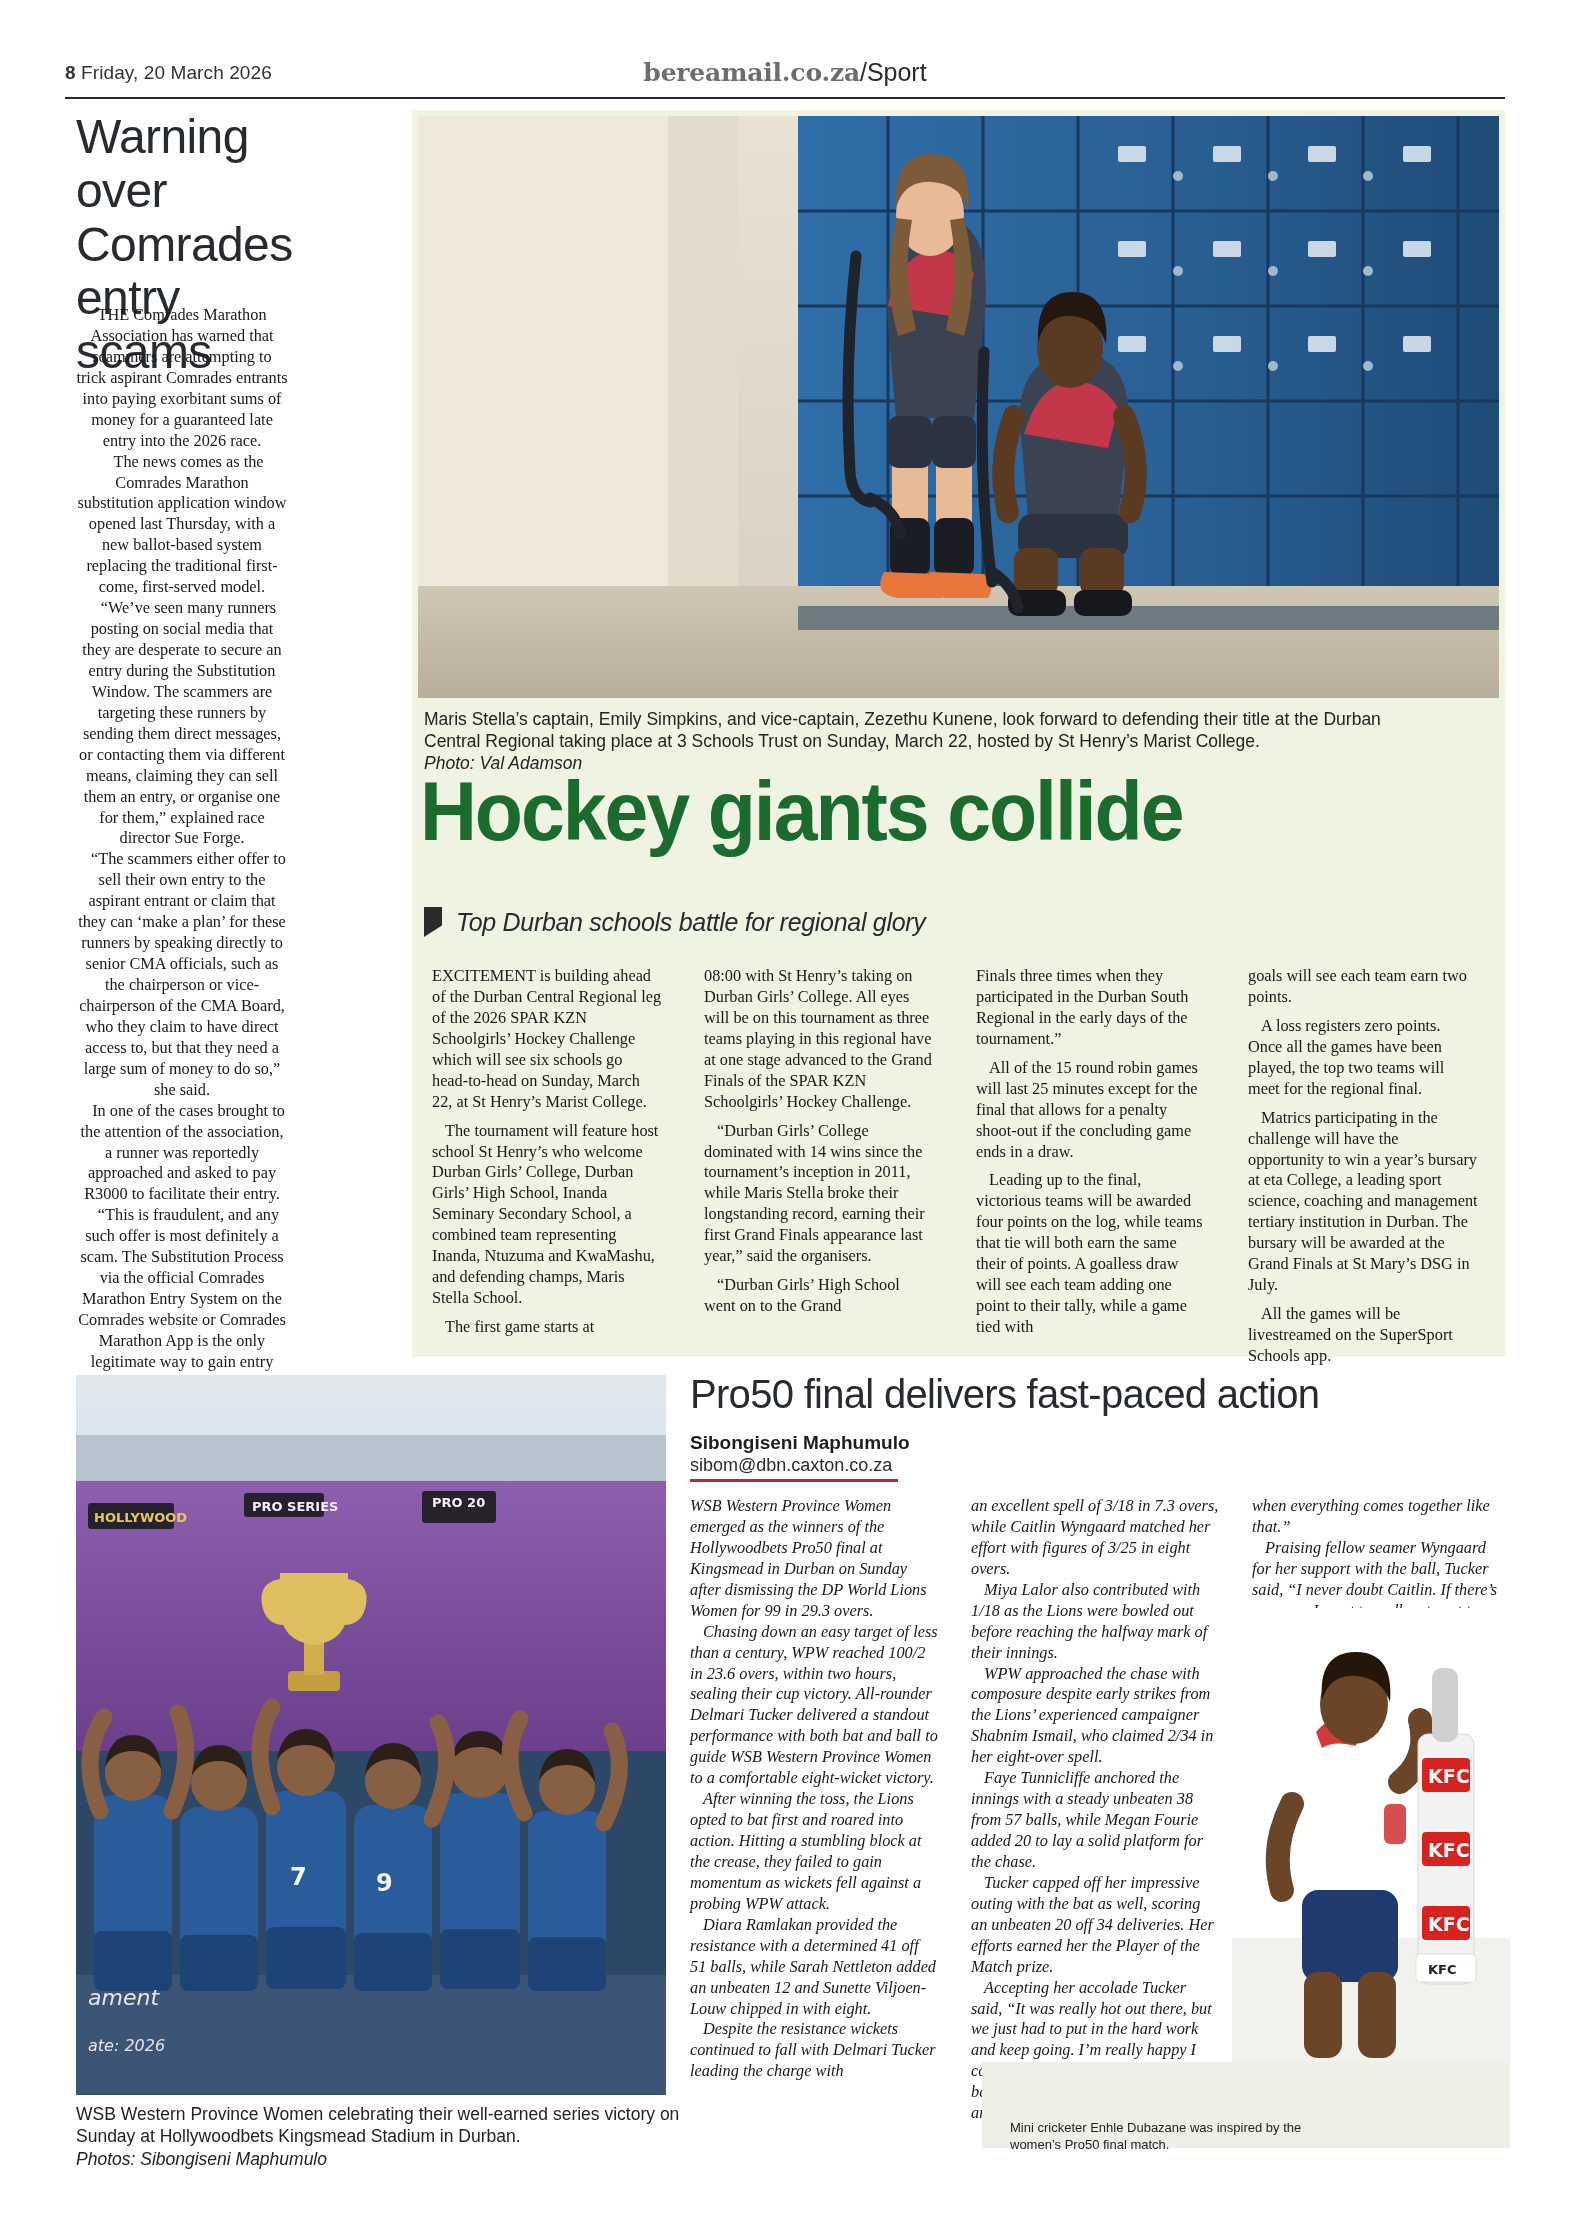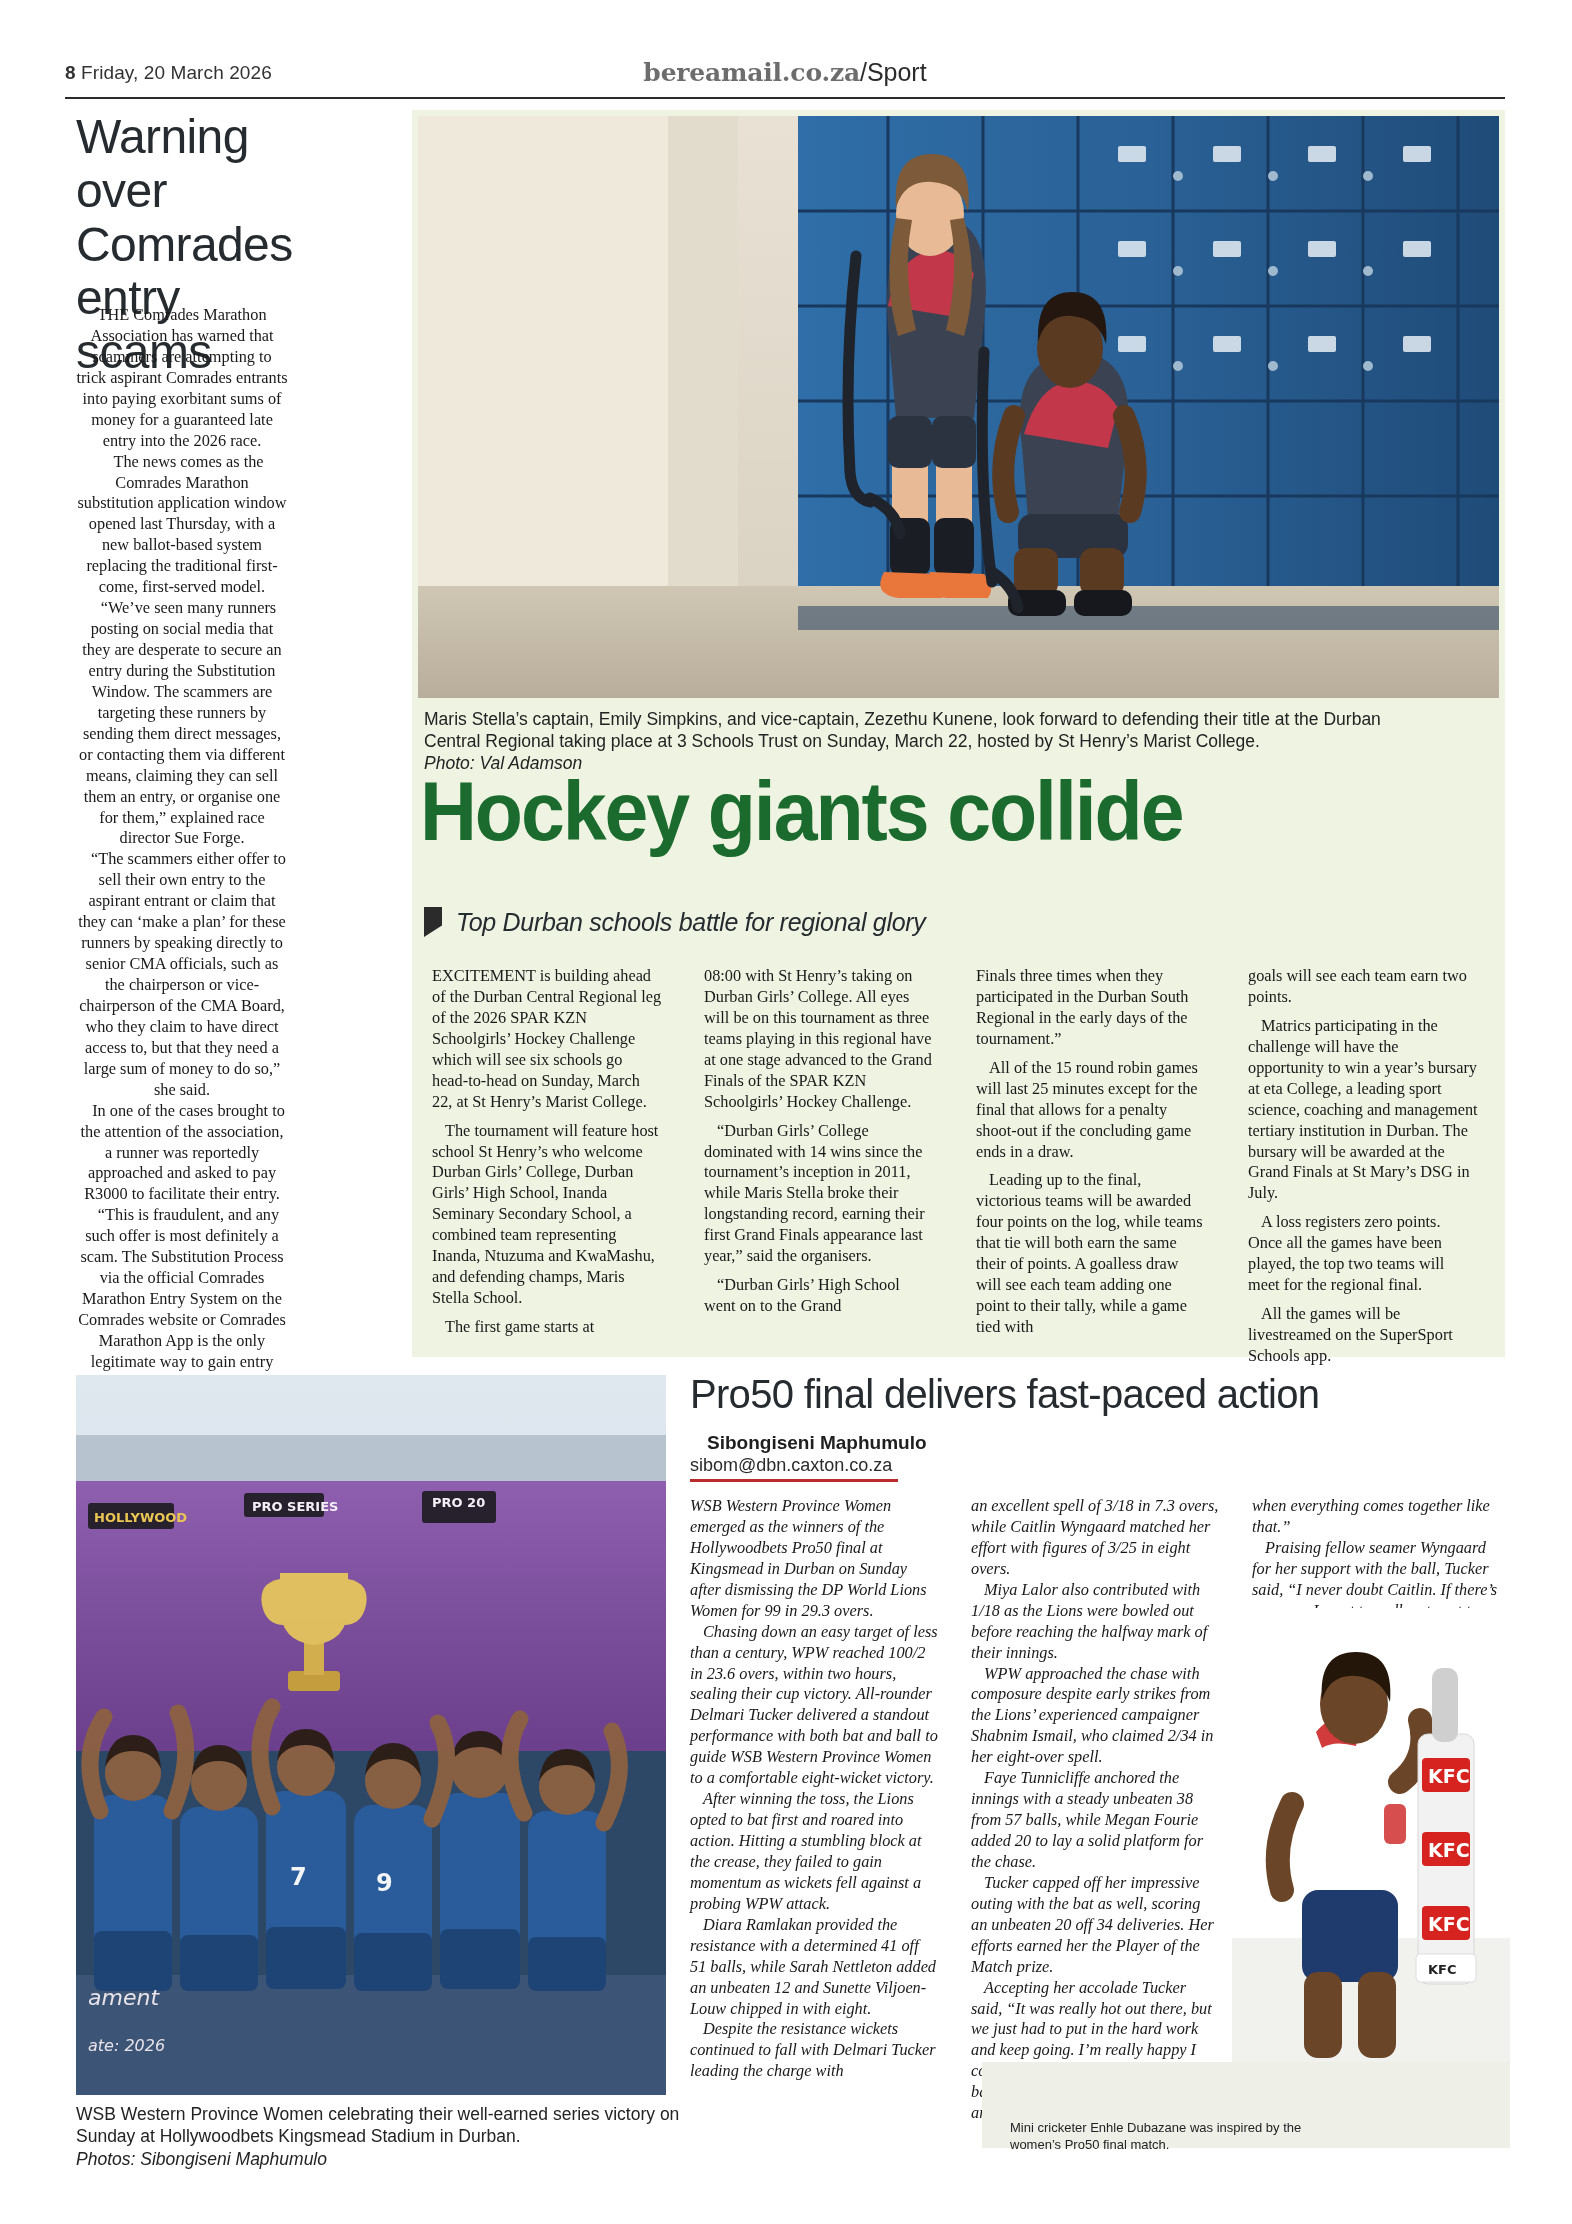--- a/index.html
+++ b/index.html
@@ -113,21 +113,21 @@
     letter-spacing:-0.7px;
   }
   .pro-photo {
     position:absolute; left:76px; top:1375px; width:590px; height:720px;
     overflow:hidden; background:#cbd3dd;
   }
   .byline {
     position:absolute; left:690px; top:1432px; width:250px;
     font-family:"Liberation Sans", sans-serif;
   }
-  .byline .who { font-weight:700; font-size:19px; color:#1f1f1f; display:block;margin-left:17px; }
+  .byline .who { font-weight:700; font-size:19px; color:#1f1f1f; display:block; }
   .byline .mail { font-size:18px; color:#2b2b2b; display:block; margin-top:1px; }
   .byline .ul { display:block; width:208px; height:3px; background:#b92c2c; margin-top:3px; }
 
   .pro-cols { position:absolute; left:690px; top:1496px; width:820px; height:660px;font-style:italic; }
   .pcol {
     position:absolute; top:0; width:248px;
     font-family:"Liberation Serif", serif;
     font-size:16.3px; line-height:1.285; color:#191919;
   }
   .pcol p { margin:0; }
@@ -314,22 +314,22 @@
       <p>“Durban Girls’ College dominated with 14 wins since the tournament’s inception in 2011, while Maris Stella broke their longstanding record, earning their first Grand Finals appearance last year,” said the organisers.</p>
       <p>“Durban Girls’ High School went on to the Grand</p>
     </div>
     <div class="col">
       <p>Finals three times when they participated in the Durban South Regional in the early days of the tournament.”</p>
       <p>All of the 15 round robin games will last 25 minutes except for the final that allows for a penalty shoot-out if the concluding game ends in a draw.</p>
       <p>Leading up to the final, victorious teams will be awarded four points on the log, while teams that tie will both earn the same their of points. A goalless draw will see each team adding one point to their tally, while a game tied with</p>
     </div>
     <div class="col">
       <p>goals will see each team earn two points.</p>
+      <p>A loss registers zero points. Once all the games have been played, the top two teams will meet for the regional final.</p>
       <p>Matrics participating in the challenge will have the opportunity to win a year’s bursary at eta College, a leading sport science, coaching and management tertiary institution in Durban. The bursary will be awarded at the Grand Finals at St Mary’s DSG in July.</p>
-      <p>A loss registers zero points. Once all the games have been played, the top two teams will meet for the regional final.</p>
       <p>All the games will be livestreamed on the SuperSport Schools app.</p>
     </div>
   </div>
 
   <div class="pro-head">Pro50 final delivers fast-paced action</div>
 
   <div class="pro-photo">
     <div class="ph">
       <svg viewBox="0 0 590 720" preserveAspectRatio="none" aria-hidden="true">
         <defs>

